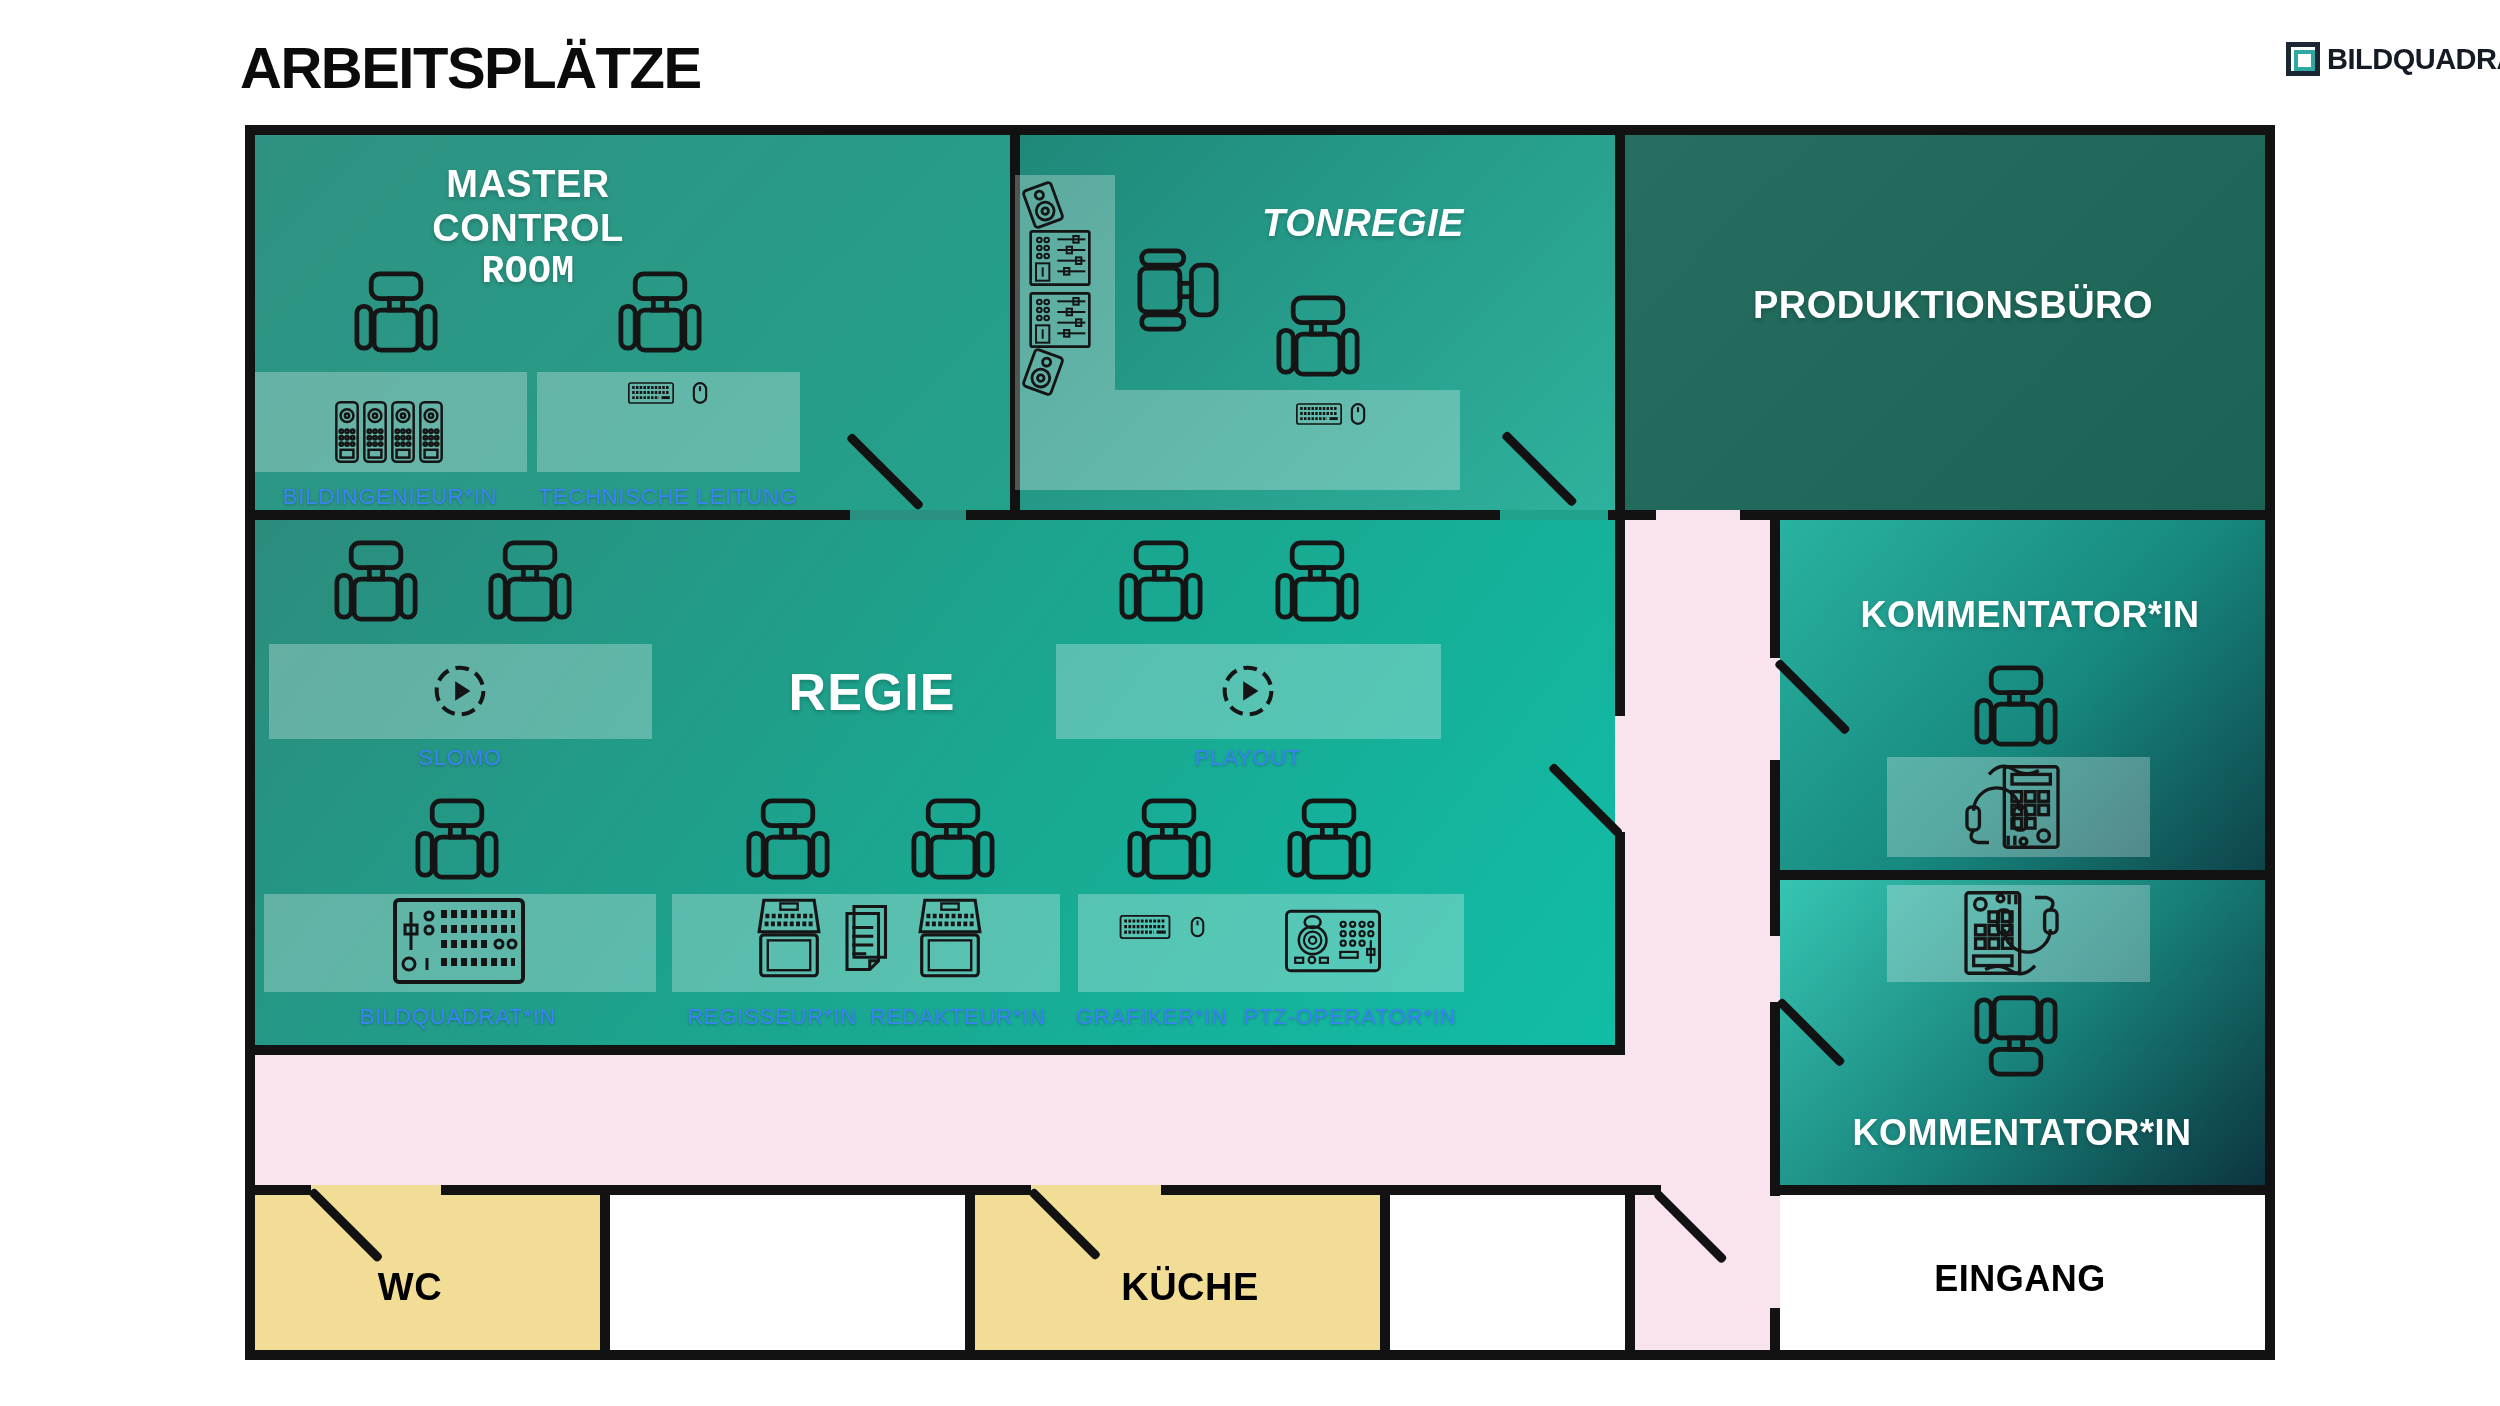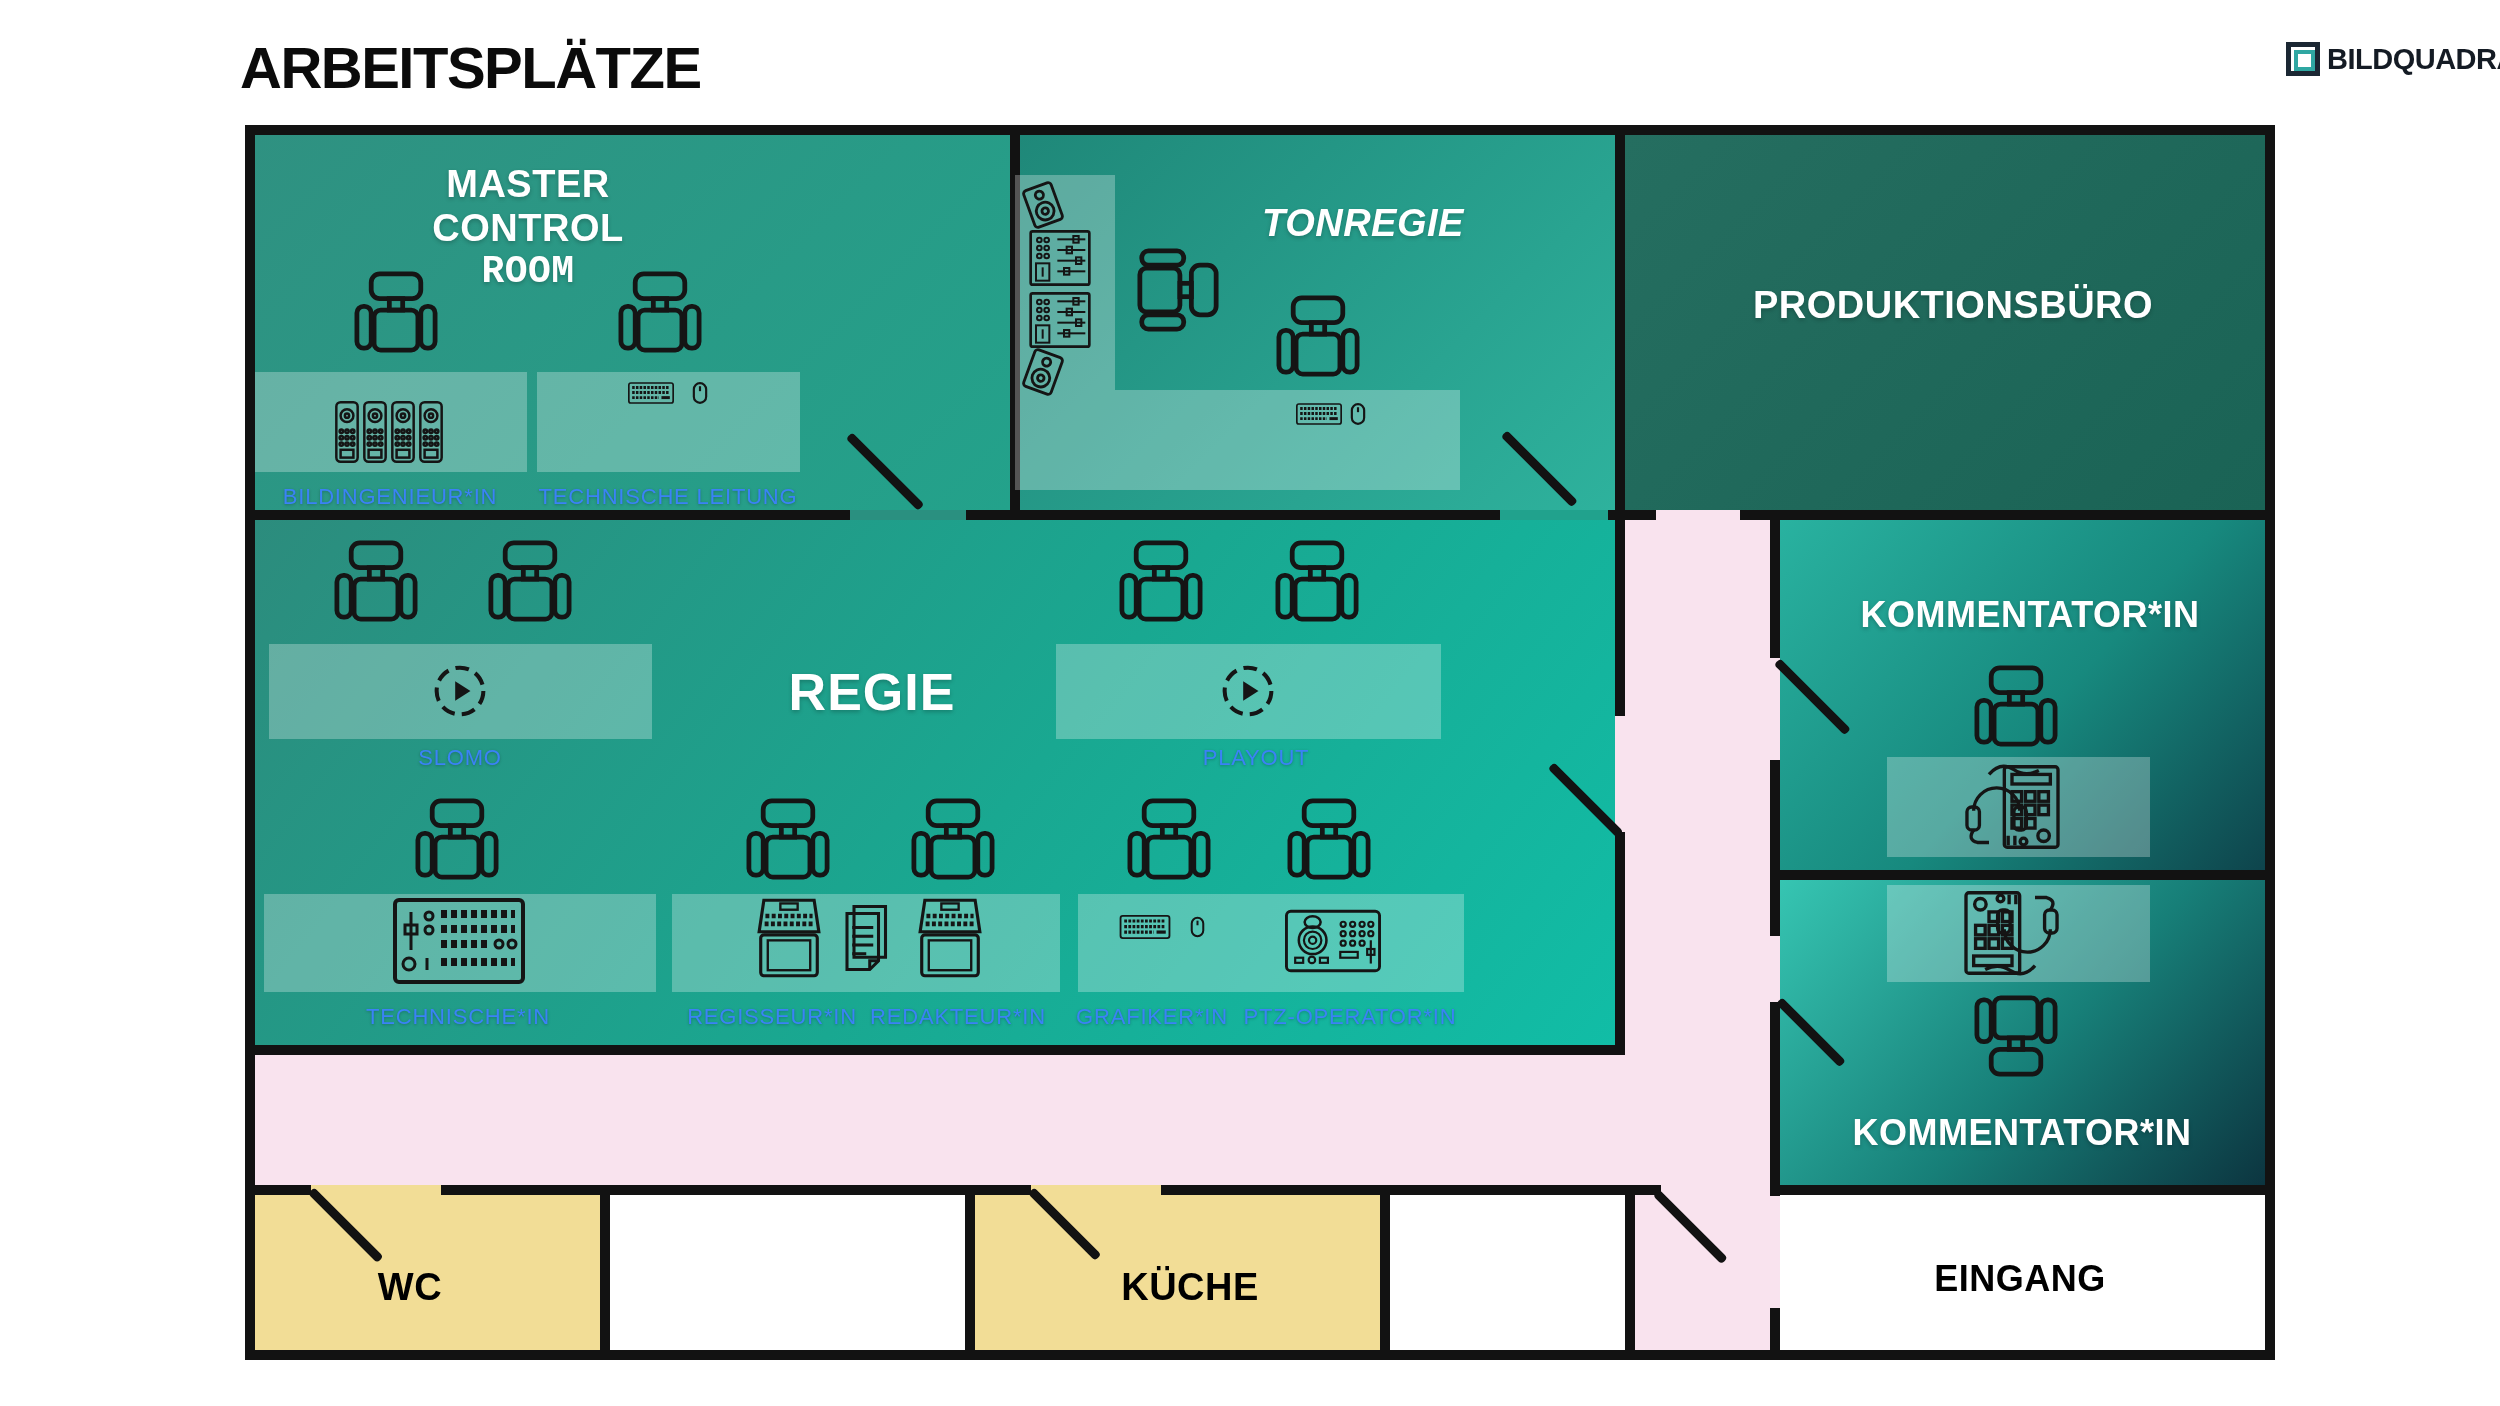--- a/index.html
+++ b/index.html
@@ -101,22 +101,22 @@
   <div class="room-title" style="left:872px;top:662px;font-size:52px;letter-spacing:1px;">REGIE</div>
   <div class="room-title" style="left:2030px;top:594px;font-size:36px;">KOMMENTATOR*IN</div>
   <div class="room-title" style="left:2022px;top:1112px;font-size:36px;">KOMMENTATOR*IN</div>
   <div class="room-title dark" style="left:410px;top:1266px;font-size:38px;">WC</div>
   <div class="room-title dark" style="left:1190px;top:1266px;font-size:38px;">KÜCHE</div>
   <div class="room-title dark" style="left:2020px;top:1258px;font-size:36px;">EINGANG</div>
 
   <div class="desk-label" style="left:390px;top:484px;">BILDINGENIEUR*IN</div>
   <div class="desk-label" style="left:668px;top:484px;">TECHNISCHE LEITUNG</div>
   <div class="desk-label" style="left:460px;top:745px;">SLOMO</div>
-  <div class="desk-label" style="left:1248px;top:745px;margin-left:8px;">PLAYOUT</div>
-  <div class="desk-label" style="left:458px;top:1004px;">TECHNISCHE*IN</div>
+  <div class="desk-label" style="left:1248px;top:745px;">PLAYOUT</div>
+  <div class="desk-label" style="left:458px;top:1004px;">BILDQUADRAT*IN</div>
   <div class="desk-label" style="left:772px;top:1004px;">REGISSEUR*IN</div>
   <div class="desk-label" style="left:958px;top:1004px;">REDAKTEUR*IN</div>
   <div class="desk-label" style="left:1152px;top:1004px;">GRAFIKER*IN</div>
   <div class="desk-label" style="left:1350px;top:1004px;">PTZ-OPERATOR*IN</div>
 
   <div class="icon" style="left:348px;top:271px;width:96px;height:82px;">
       <svg viewBox="0 0 100 86">
         <use href="#sym-chair"></use>
       </svg>
     </div>

